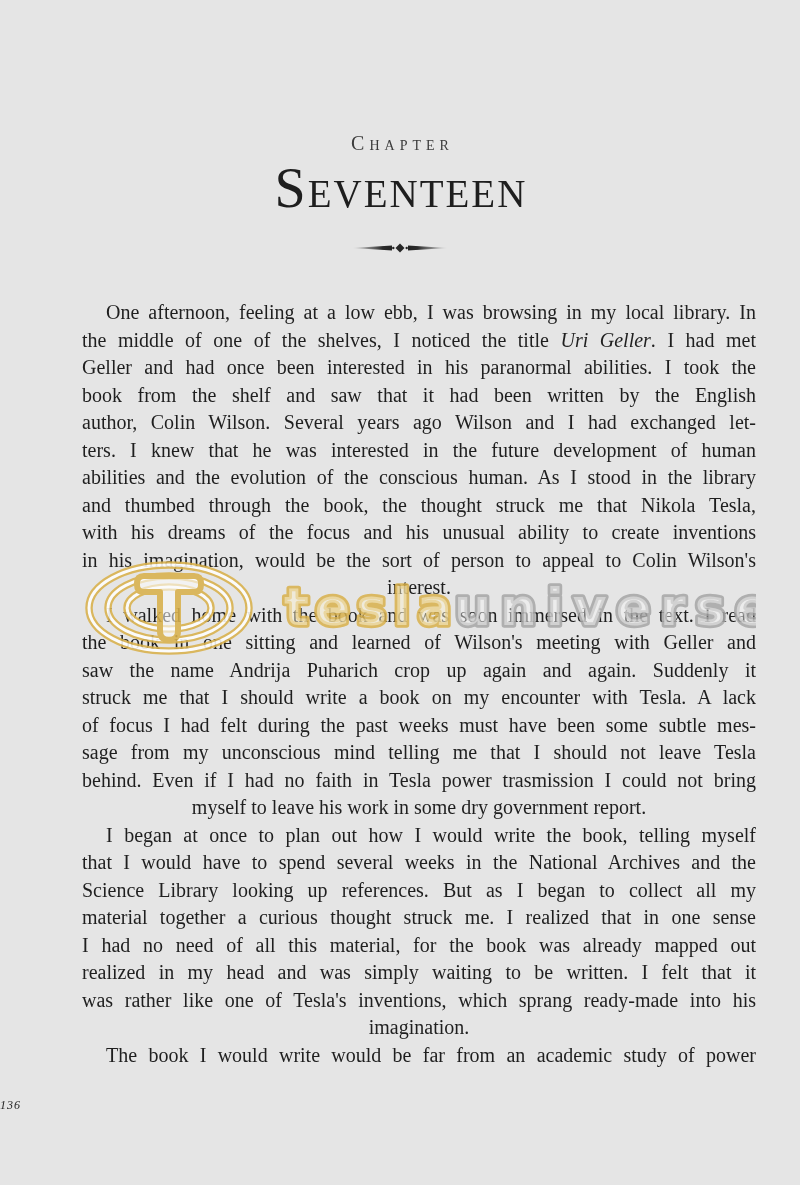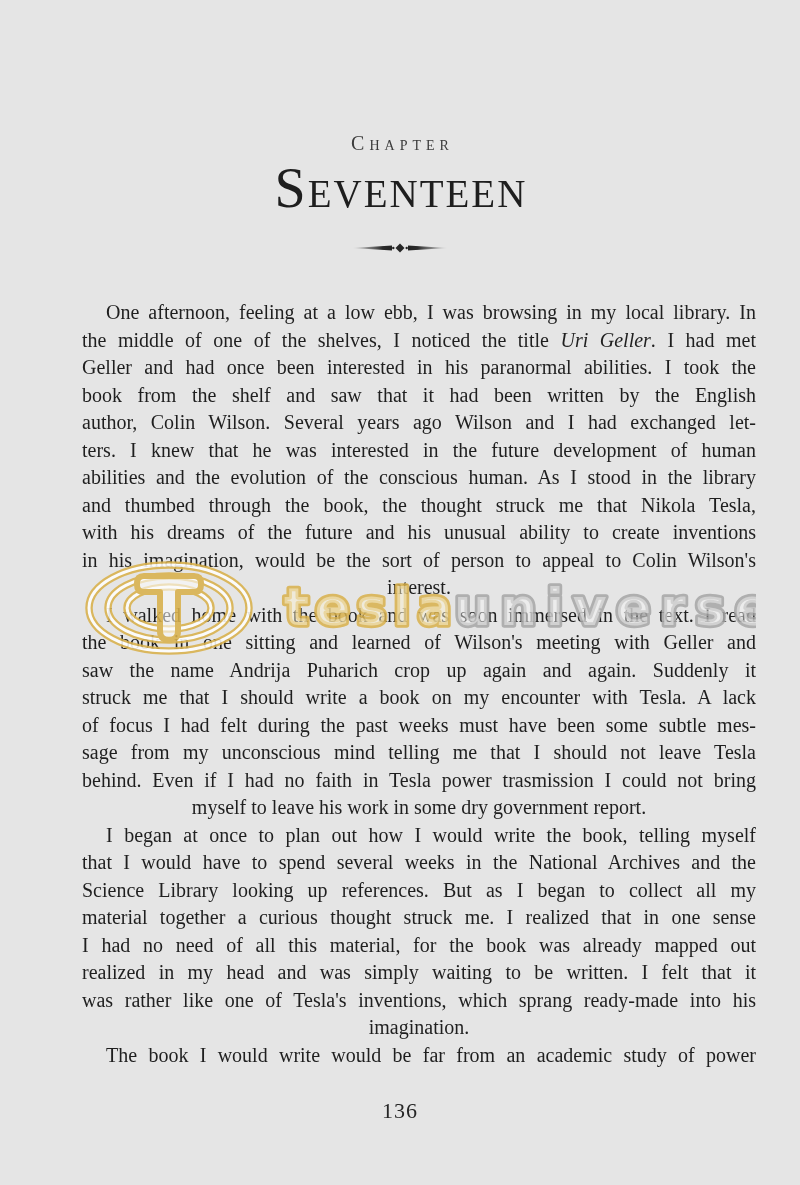--- a/index.html
+++ b/index.html
@@ -65,24 +65,24 @@
   .line.indent { text-indent: 24px; }
   .watermark {
     position: absolute;
     left: 66px; top: 551px;
     z-index: 5;
     pointer-events: none;
   }
   .page-number {
     position: absolute;
     top: 1098px; left: 0; width: 100%;
-    text-align: center;
-    font-size: 22px;
+    font-size: 12px;
     letter-spacing: 1px;
     color: #262626;
+    font-style: italic;
   }
 </style>
 </head>
 <body>
 
 <div class="page">
 
   <div class="chapter-label">Chapter</div>
 
   <div class="chapter-number">Seventeen</div>
@@ -111,21 +111,21 @@
 
   <div class="body-text">
       <div class="line indent">One afternoon, feeling at a low ebb, I was browsing in my local library. In</div>
       <div class="line">the middle of one of the shelves, I noticed the title <i>Uri Geller</i>. I had met</div>
       <div class="line">Geller and had once been interested in his paranormal abilities. I took the</div>
       <div class="line">book from the shelf and saw that it had been written by the English</div>
       <div class="line">author, Colin Wilson. Several years ago Wilson and I had exchanged let-</div>
       <div class="line">ters. I knew that he was interested in the future development of human</div>
       <div class="line">abilities and the evolution of the conscious human. As I stood in the library</div>
       <div class="line">and thumbed through the book, the thought struck me that Nikola Tesla,</div>
-      <div class="line">with his dreams of the future and his unusual ability to create inventions</div>
+      <div class="line">with his dreams of the focus and his unusual ability to create inventions</div>
       <div class="line">in his imagination, would be the sort of person to appeal to Colin Wilson's</div>
       <div class="line lastline">interest.</div>
       <div class="line indent">I walked home with the book and was soon immersed in the text. I read</div>
       <div class="line">the book in one sitting and learned of Wilson's meeting with Geller and</div>
       <div class="line">saw the name Andrija Puharich crop up again and again. Suddenly it</div>
       <div class="line">struck me that I should write a book on my encounter with Tesla. A lack</div>
       <div class="line">of focus I had felt during the past weeks must have been some subtle mes-</div>
       <div class="line">sage from my unconscious mind telling me that I should not leave Tesla</div>
       <div class="line">behind. Even if I had no faith in Tesla power trasmission I could not bring</div>
       <div class="line lastline">myself to leave his work in some dry government report.</div>

